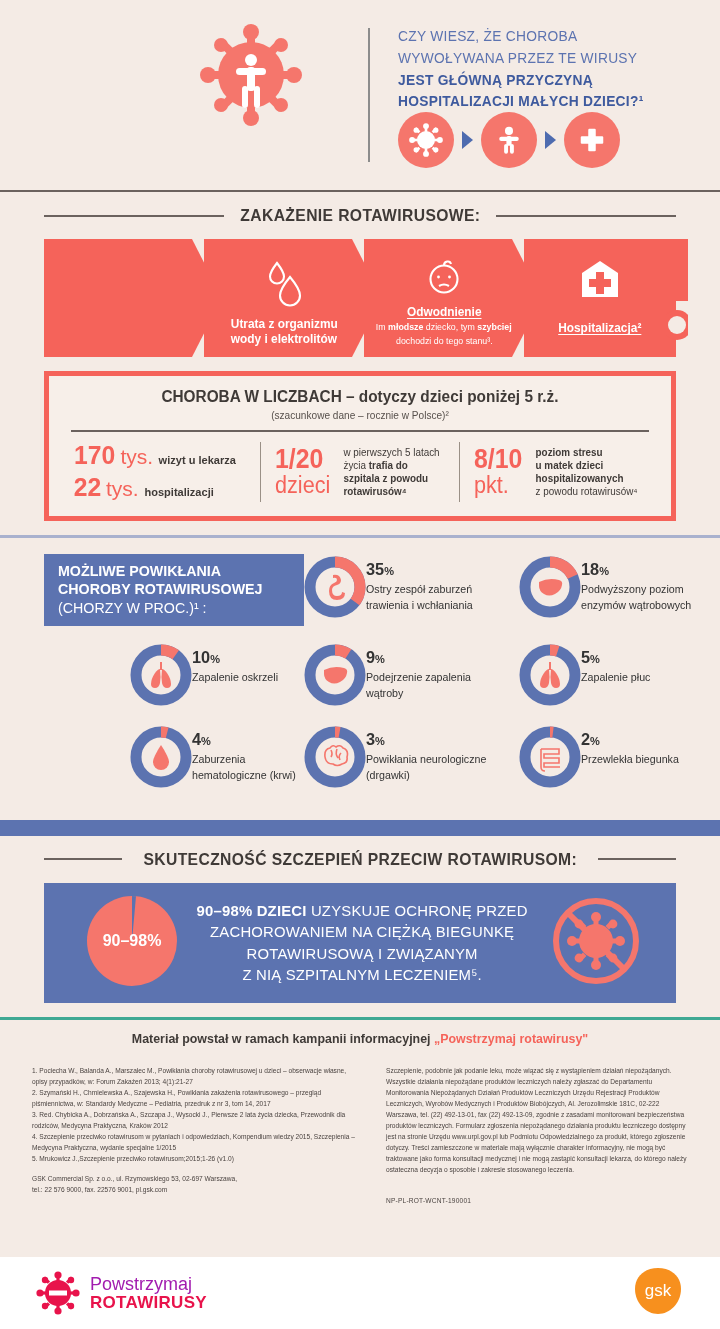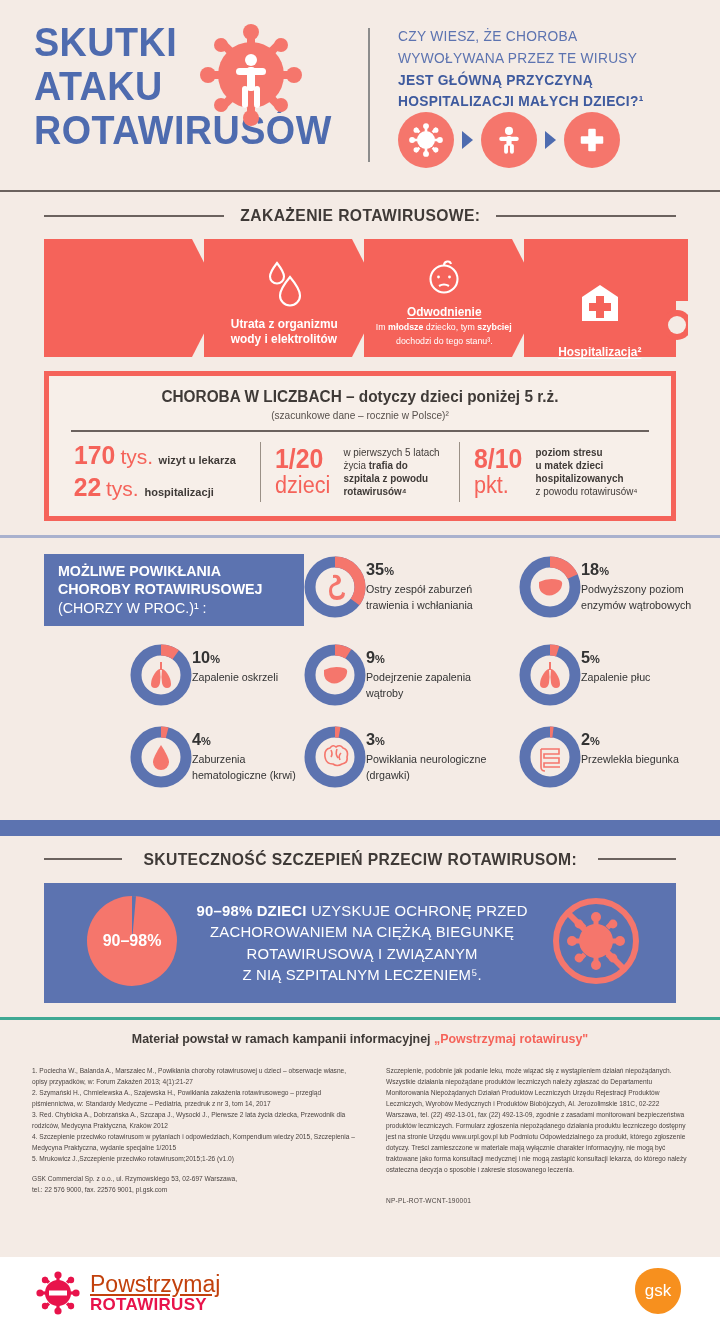--- a/index.html
+++ b/index.html
@@ -232,35 +232,30 @@
   .foot-gap { height: 9px; }
   .foot-code { margin-top: 20px; font-size: 6.6px; color: #4A4340; letter-spacing: 0.2px; }
 
   .logobar {
     position: absolute; left: 0; bottom: 0;
     width: 720px; height: 72px;
     background: #fff;
     display: flex; align-items: center;
   }
   .logo-left { display: flex; align-items: center; gap: 10px; margin-left: 36px; }
-  .logo-txt-1 { font-size: 23px; color: #c2410c; line-height: 1.05; text-decoration: underline; }
+  .logo-txt-1 { font-size: 18px; color: #a21caf; line-height: 1.05; }
   .logo-txt-2 { font-size: 17px; color: #E8134B; font-weight: bold; line-height: 1.05; letter-spacing: 0.3px; }
   .gsk { margin-left: auto; margin-right: 36px; }
 </style>
 </head>
 <body>
 
 <div class="page">
 
   <div class="header">
-    <div class="header-left">
-      <div class="title-line title-1">SKUTKI</div>
-      <div class="title-line title-2">ATAKU</div>
-      <div class="title-line title-3">ROTAWIRUSÓW</div>
-    </div>
 
     <div class="header-virus">
       <svg viewBox="0 0 110 110" width="110" height="110">
         <g fill="#F5766C">
           <circle cx="55" cy="55" r="33"></circle>
           <circle cx="55" cy="12" r="8"></circle>
             <rect x="51" y="12" width="8" height="14"></rect>
           <circle cx="55" cy="98" r="8"></circle>
             <rect x="51" y="84" width="8" height="14"></rect>
           <circle cx="12" cy="55" r="8"></circle>
@@ -380,21 +375,21 @@
             <circle cx="16.5" cy="20" r="1.4" fill="#fff" stroke="none"></circle>
             <circle cx="27.5" cy="20" r="1.4" fill="#fff" stroke="none"></circle>
             <path d="M17 29 q5 -3 10 0"></path>
           </svg>
         </span>
         <div class="step-label ul">Odwodnienie</div>
         <div class="step-sub"><span>Im </span><b>młodsze</b><span> dziecko, tym </span><b>szybciej</b></div>
         <div class="step-sub">dochodzi do tego stanu³.</div>
       </div>
 
-      <div class="step" style="left:480px; width:152px; justify-content:center; padding-bottom:0;margin-top:24px;">
+      <div class="step" style="left:480px; width:152px; justify-content:center; padding-bottom:0;">
         <span class="step-icon">
           <svg width="44" height="40" viewBox="0 0 44 40">
             <path d="M22 2 L40 14 L40 38 L4 38 L4 14 Z" fill="#fff"></path>
             <rect x="18" y="13" width="8" height="22" fill="#F5635A"></rect>
             <rect x="11" y="20" width="22" height="8" fill="#F5635A"></rect>
           </svg>
         </span>
         <div class="step-label ul" style="margin-top:12px;">Hospitalizacja²</div>
       </div>
 

